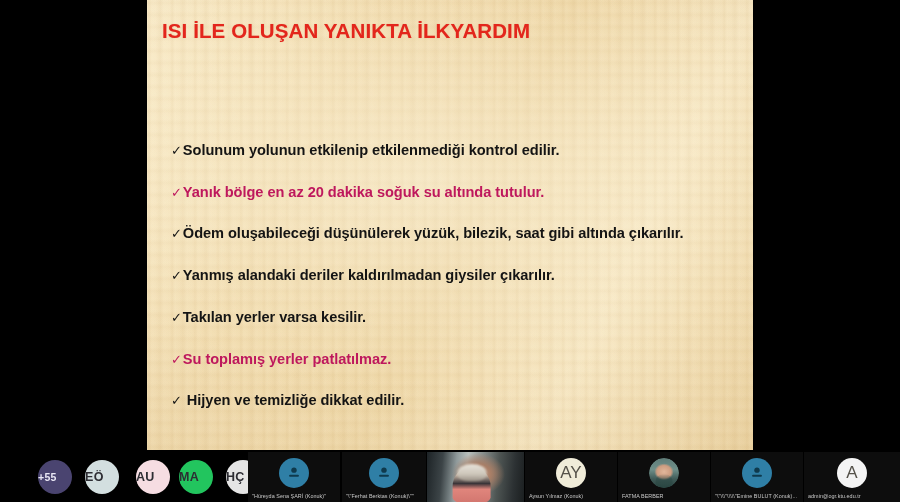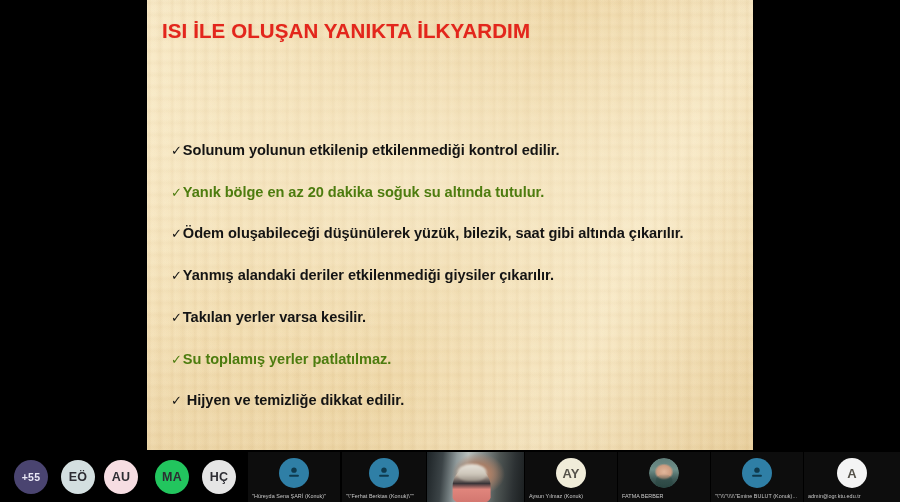--- a/index.html
+++ b/index.html
@@ -108,21 +108,21 @@
   .bullet {
     position: relative;
     display: block;
     font-size: 14.6px;
     font-weight: bold;
     line-height: 1.42;
     color: #141414;
     letter-spacing: -0.05px;
     margin-bottom: 21px;
   }
-  .bullet.red { color: #4d7c0f; }
+  .bullet.red { color: #be185d; }
   .bullet .chk {
     display: inline;
     font-weight: normal;
     font-size: 13px;
     margin-right: 1px;
   }
   .bullet.spaced .chk { margin-right: 5px; }
 
   
   .filmstrip {
@@ -141,26 +141,26 @@
 
   
   .avatar-chip {
     position: absolute;
     top: 8px;
     width: 34px;
     height: 34px;
     border-radius: 50%;
     display: flex;
     align-items: center;
-    justify-content: center;
     font-size: 12.5px;
     font-weight: bold;
     letter-spacing: 0.3px;
     color: #2d2d33;
     user-select: none;
+    margin-left: 24px;
   }
   .avatar-chip.more {
     color: #e9e7f5;
     font-size: 10.5px;
     font-weight: bold;
   }
 
   
   .tile {
     position: absolute;
@@ -174,22 +174,22 @@
     position: absolute;
     left: 50%;
     top: 6px;
     transform: translateX(-50%);
     width: 30px;
     height: 30px;
     border-radius: 50%;
     display: flex;
     align-items: center;
     justify-content: center;
-    font-size: 13px;
-    font-weight: bold;
+    font-size: 17px;
+    font-weight: normal;
     color: #55524a;
     overflow: hidden;
   }
   .tile-avatar svg { display: block; }
   .tile-name {
     position: absolute;
     left: 4px;
     right: 4px;
     bottom: 3px;
     font-size: 5.4px;
@@ -278,21 +278,21 @@
 
           <div class="bullet red">
             <span class="chk">✓</span><span>Yanık bölge en az 20 dakika soğuk su altında tutulur.</span>
           </div>
 
           <div class="bullet">
             <span class="chk">✓</span><span>Ödem oluşabileceği düşünülerek yüzük, bilezik, saat gibi altında çıkarılır.</span>
           </div>
 
           <div class="bullet">
-            <span class="chk">✓</span><span>Yanmış alandaki deriler etkilenmediği giysiler çıkarılır.</span>
+            <span class="chk">✓</span><span>Yanmış alandaki deriler kaldırılmadan giysiler çıkarılır.</span>
           </div>
 
           <div class="bullet">
             <span class="chk">✓</span><span>Takılan yerler varsa kesilir.</span>
           </div>
 
           <div class="bullet red">
             <span class="chk">✓</span><span>Su toplamış yerler patlatılmaz.</span>
           </div>
 
@@ -308,21 +308,21 @@
   <div class="filmstrip">
     <div class="strip-inner">
 
       <div class="avatar-chip more" style="left:14px; background:#4a4470;">
         <span>+55</span>
       </div>
 
       <div class="avatar-chip" style="left:61px; background:#d3dfe0;">
         <span>EÖ</span>
       </div>
-      <div class="avatar-chip" style="left:104px; background:#f6dde2;">
+      <div class="avatar-chip" style="left:112px; background:#f6dde2;">
         <span>AU</span>
       </div>
       <div class="avatar-chip" style="left:155px; background:#22c55e;">
         <span>MA</span>
       </div>
       <div class="avatar-chip" style="left:202px; background:#e5e5e5;">
         <span>HÇ</span>
       </div>
 
       <div class="tile dark" style="left:248px; width:92px;">

